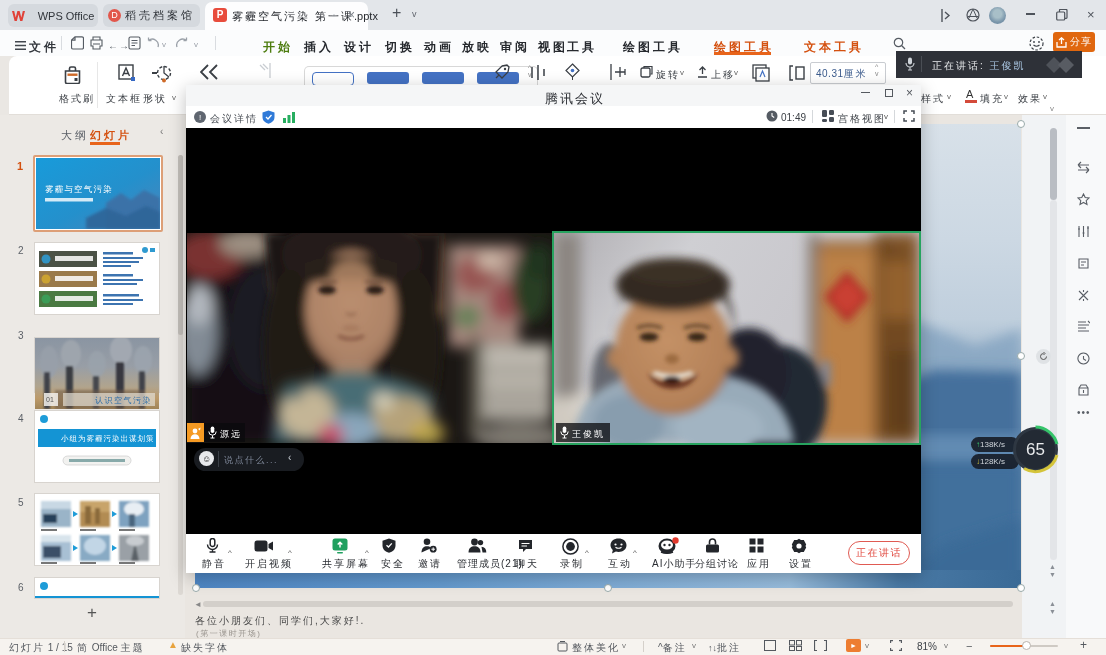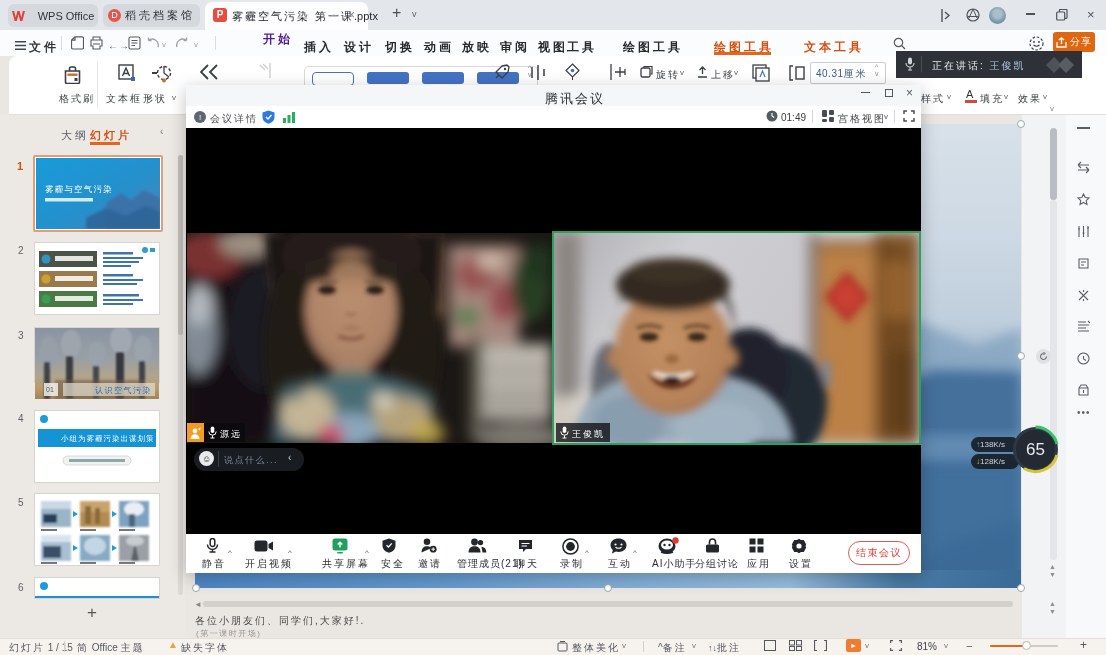--- a/index.html
+++ b/index.html
@@ -64,21 +64,21 @@
   </svg>
 <svg class="a" style="left:146px;top:37px" width="14" height="12" viewBox="0 0 14 12">
     <path d="M12 10 A6 6 0 0 0 2.5 3.5 M2.5 3.5 V0.5 M2.5 3.5 H5.5" stroke="#9aa0a8" fill="none" stroke-width="1.3"></path>
   </svg>
 <div class="a" style="left:162px;top:40px;font-size:8px;color:#9aa0a8">v</div>
 <svg class="a" style="left:175px;top:37px" width="14" height="12" viewBox="0 0 14 12">
     <path d="M2 10 A6 6 0 0 1 11.5 3.5 M11.5 3.5 V0.5 M11.5 3.5 H8.5" stroke="#9aa0a8" fill="none" stroke-width="1.3"></path>
   </svg>
 <div class="a" style="left:194px;top:40px;font-size:8px;color:#9aa0a8">v</div>
 <div class="a" style="left:215px;top:36px;width:1px;height:14px;background:#d9dce0"></div>
-<div class="a z12" style="left:263px;top:31px;color:#4c1d95">开始</div>
+<div class="a z12" style="left:263px;top:39px;color:#4d7c0f">开始</div>
 <div class="a z12" style="left:304px;top:39px;color:#26292e">插入</div>
 <div class="a z12" style="left:344px;top:39px;color:#26292e">设计</div>
 <div class="a z12" style="left:385px;top:39px;color:#26292e">切换</div>
 <div class="a z12" style="left:424px;top:39px;color:#26292e">动画</div>
 <div class="a z12" style="left:462px;top:39px;color:#26292e">放映</div>
 <div class="a z12" style="left:500px;top:39px;color:#26292e">审阅</div>
 <div class="a z12" style="left:538px;top:39px;color:#26292e">视图</div>
 <div class="a z12" style="left:567px;top:39px;color:#26292e">工具</div>
 <div class="a z12" style="left:623px;top:39px;color:#26292e">绘图工具</div>
 <div class="a z12" style="left:714px;top:39px;color:#d4500f;font-weight:bold">绘图工具</div>
@@ -321,21 +321,21 @@
         <rect x="68" y="31" width="30" height="2.5"></rect>
         <rect x="68" y="36" width="40" height="2"></rect>
         <rect x="68" y="40" width="34" height="2"></rect>
         <rect x="68" y="51" width="36" height="2.5"></rect>
         <rect x="68" y="56" width="40" height="2"></rect>
         <rect x="68" y="60" width="30" height="2"></rect>
       </g>
 </svg></div>
 
 <div class="a" style="left:18px;top:330px;font-size:10px;color:#5a5f66">3</div>
-<div class="a" style="left:34px;top:327px;width:126px;height:56px;background:#fff;border:1px solid #d8d4cf">
+<div class="a" style="left:34px;top:337px;width:126px;height:56px;background:#fff;border:1px solid #d8d4cf">
 <svg width="124" height="71" viewBox="0 0 124 71" preserveAspectRatio="none">
 <defs>
         <linearGradient id="s3" x1="0" y1="0" x2="0" y2="1">
           <stop offset="0" stop-color="#8a95a2"></stop>
           <stop offset="0.4" stop-color="#989ea6"></stop>
           <stop offset="0.68" stop-color="#b0a48e"></stop>
           <stop offset="0.85" stop-color="#bc9a6a"></stop>
           <stop offset="1" stop-color="#a08458"></stop>
         </linearGradient>
         <filter id="sb3" x="-20%" y="-20%" width="140%" height="140%">
@@ -569,21 +569,21 @@
     <rect x="0.5" y="8.5" width="6" height="6" fill="#23262b"></rect>
     <rect x="8.5" y="8.5" width="6" height="6" fill="#23262b"></rect>
   </svg>
 <div class="a z10" style="left:747px;top:557px;color:#2b2e33">应用</div>
 <svg class="a" style="left:791px;top:538px" width="16" height="16" viewBox="0 0 16 16">
     <path d="M8 0.8 L10 2 H12.8 L14 4.2 L15.2 6.5 L14.5 8 L15.2 9.5 L14 11.8 L12.8 14 H10 L8 15.2 L6 14 H3.2 L2 11.8 L0.8 9.5 L1.5 8 L0.8 6.5 L2 4.2 L3.2 2 H6 Z" fill="#23262b"></path>
     <circle cx="8" cy="8" r="2.6" fill="#fff"></circle>
   </svg>
 <div class="a z10" style="left:789px;top:557px;color:#2b2e33">设置</div>
 <div class="a ctr" style="left:848px;top:541px;width:62px;height:24px;border:1px solid #e05a52;border-radius:13px">
-    <span style="font-size:10px;letter-spacing:1.5px;color:#e0443a">结束会议</span>
+    <span style="font-size:10px;letter-spacing:1.5px;color:#e0443a">正在讲话</span>
   </div>
 
 <svg class="a" style="left:187px;top:233px" width="365" height="210" viewBox="0 0 365 210">
 <defs>
 <filter id="b8" x="-30%" y="-30%" width="160%" height="160%">
         <feGaussianBlur stdDeviation="7"></feGaussianBlur>
       </filter>
 <filter id="b4" x="-30%" y="-30%" width="160%" height="160%">
         <feGaussianBlur stdDeviation="4"></feGaussianBlur>
       </filter>

